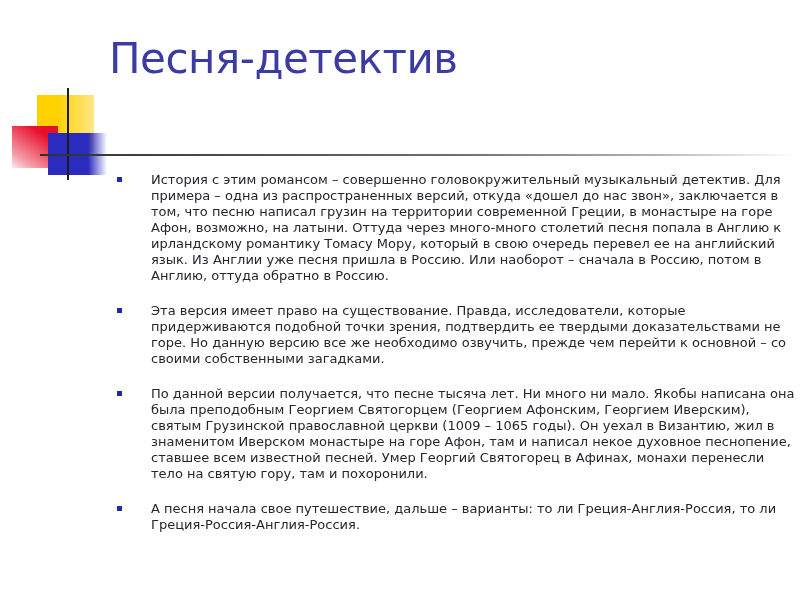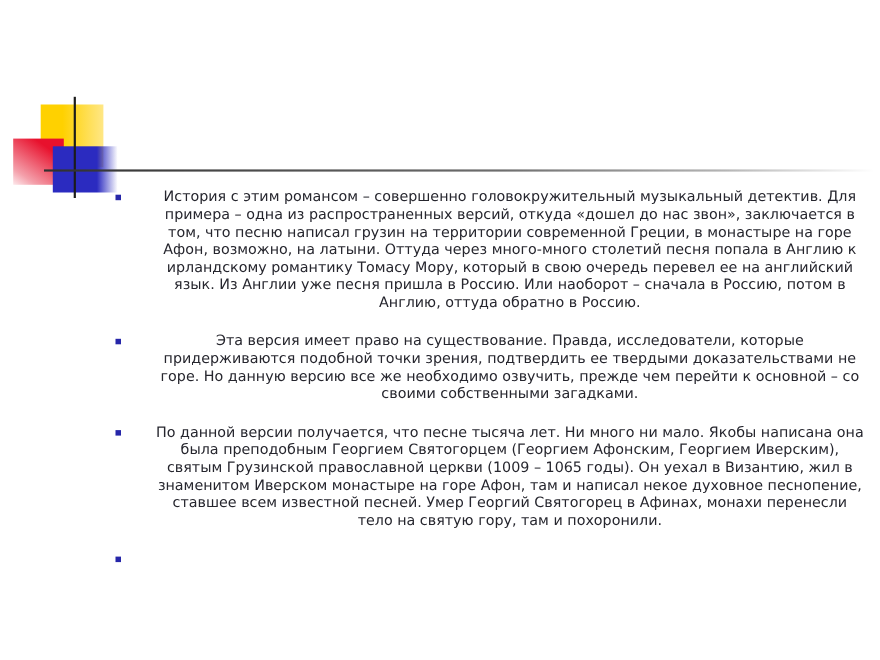--- a/index.html
+++ b/index.html
@@ -59,27 +59,26 @@
     width: 660px;
     font-size: 42px;
     line-height: 1.1;
     letter-spacing: -0.5px;
     color: #3b3ba3;
     z-index: 5;
   }
 
   .body-text {
     position: absolute;
-    left: 104px; top: 172px;
+    left: 116px; top: 172px;
     width: 684px;
     color: #26262e;
     font-size: 13px;
     line-height: 16px;
     z-index: 5;
-    text-align: center;
   }
   .bullet-item {
     position: relative;
     padding-left: 35px;
     margin: 0 0 19px 0;
   }
   .bullet-marker {
     position: absolute;
     left: 1px; top: 5px;
     width: 5px; height: 5px;
@@ -90,32 +89,34 @@
 <body>
 
 <div class="slide">
 
   <div class="deco-square-yellow"></div>
   <div class="deco-square-red"></div>
   <div class="deco-square-blue"></div>
   <div class="deco-vline"></div>
   <div class="deco-hline"></div>
 
+  <div class="slide-title">Песня-детектив</div>
 
   <div class="body-text">
     <div class="bullet-item">
       <span class="bullet-marker"></span>
       <span>История с этим романсом – совершенно головокружительный музыкальный детектив. Для примера – одна из распространенных версий, откуда «дошел до нас звон», заключается в том, что песню написал грузин на территории современной Греции, в монастыре на горе Афон, возможно, на латыни. Оттуда через много-много столетий песня попала в Англию к ирландскому романтику Томасу Мору, который в свою очередь перевел ее на английский язык. Из Англии уже песня пришла в Россию. Или наоборот – сначала в Россию, потом в Англию, оттуда обратно в Россию.</span>
     </div>
     <div class="bullet-item">
       <span class="bullet-marker"></span>
       <span>Эта версия имеет право на существование. Правда, исследователи, которые придерживаются подобной точки зрения, подтвердить ее твердыми доказательствами не горе. Но данную версию все же необходимо озвучить, прежде чем перейти к основной – со своими собственными загадками.</span>
     </div>
     <div class="bullet-item">
       <span class="bullet-marker"></span>
       <span>По данной версии получается, что песне тысяча лет. Ни много ни мало. Якобы написана она была преподобным Георгием Святогорцем (Георгием Афонским, Георгием Иверским), святым Грузинской православной церкви (1009 – 1065 годы). Он уехал в Византию, жил в знаменитом Иверском монастыре на горе Афон, там и написал некое духовное песнопение, ставшее всем известной песней. Умер Георгий Святогорец в Афинах, монахи перенесли тело на святую гору, там и похоронили.</span>
     </div>
     <div class="bullet-item">
       <span class="bullet-marker"></span>
+      <span>А песня начала свое путешествие, дальше – варианты: то ли Греция-Англия-Россия, то ли Греция-Россия-Англия-Россия.</span>
     </div>
   </div>
 
 </div>
 
 </body></html>

